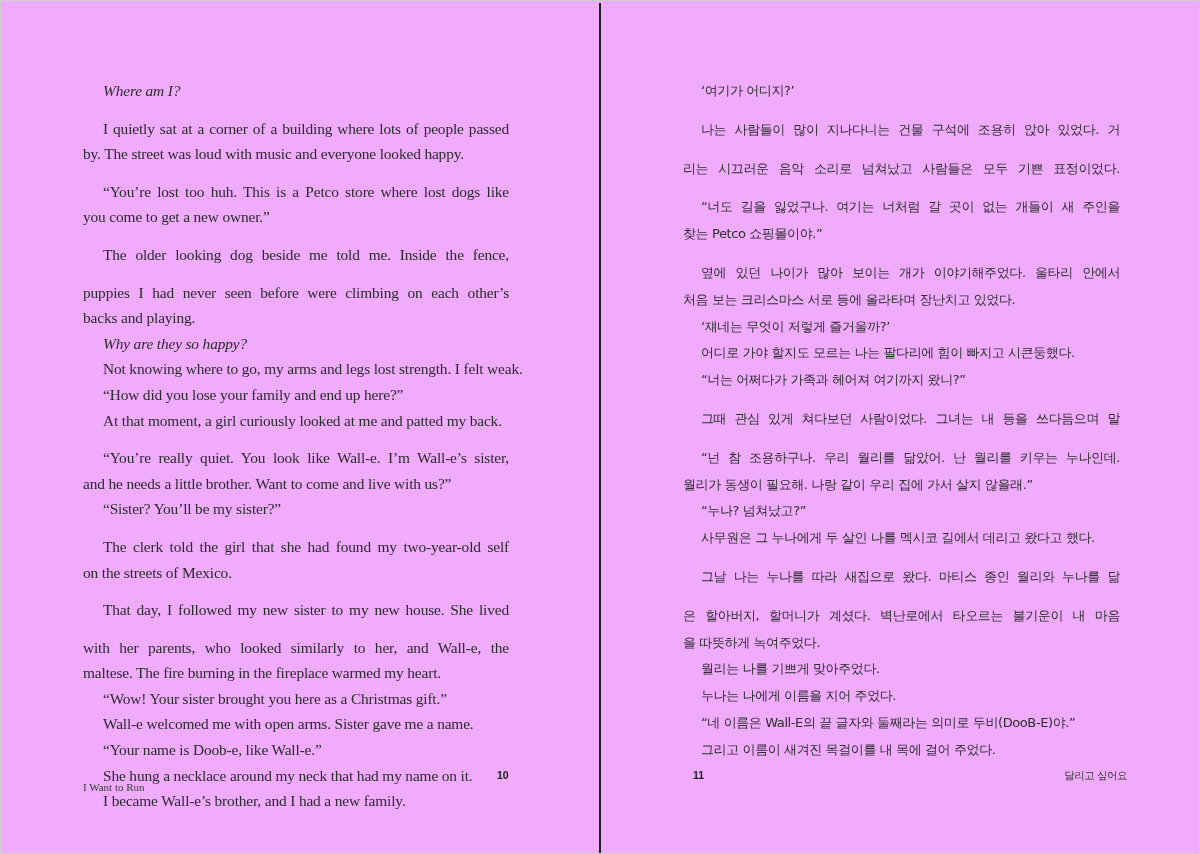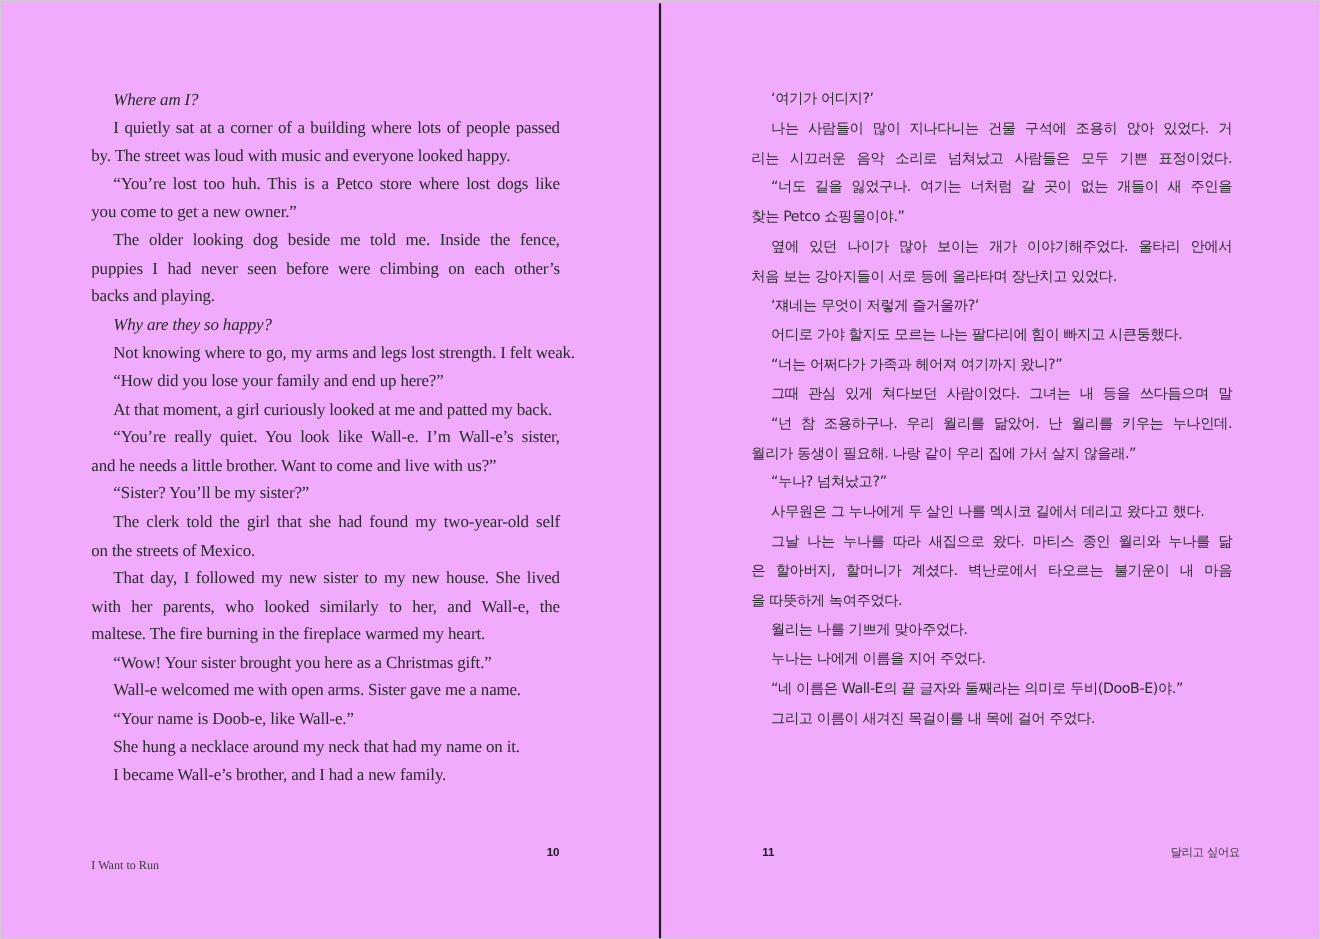--- a/index.html
+++ b/index.html
@@ -50,20 +50,21 @@
       display: block;
       height: 25.6px;
       line-height: 25.6px;
       font-size: 15.4px;
       white-space: nowrap;
       letter-spacing: -0.15px;
     }
     .line.justify {
       text-align: justify;
       text-align-last: justify;
+      margin-top: 12px;
     }
     .line.indent { padding-left: 20px; }
     .line.italic { font-style: italic; }
 
     .page-right .line {
       font-family: "DejaVu Sans", sans-serif;
       font-size: 13px;
       letter-spacing: -0.4px;
       height: 26.8px;
       line-height: 26.8px;
@@ -144,21 +145,21 @@
   <div class="divider"></div>
 
   <div class="page page-right">
     <div class="body-text" id="right-body">
         <span class="line indent">‘여기가 어디지?’</span>
         <span class="line indent justify">나는 사람들이 많이 지나다니는 건물 구석에 조용히 앉아 있었다. 거</span>
         <span class="line justify">리는 시끄러운 음악 소리로 넘쳐났고 사람들은 모두 기쁜 표정이었다.</span>
         <span class="line indent justify">“너도 길을 잃었구나. 여기는 너처럼 갈 곳이 없는 개들이 새 주인을</span>
         <span class="line">찾는 Petco 쇼핑몰이야.”</span>
         <span class="line indent justify">옆에 있던 나이가 많아 보이는 개가 이야기해주었다. 울타리 안에서</span>
-        <span class="line">처음 보는 강아지들이 서로 등에 올라타며 장난치고 있었다.</span>
+        <span class="line">처음 보는 크리스마스 서로 등에 올라타며 장난치고 있었다.</span>
         <span class="line indent">‘쟤네는 무엇이 저렇게 즐거울까?’</span>
         <span class="line indent">어디로 가야 할지도 모르는 나는 팔다리에 힘이 빠지고 시큰둥했다.</span>
         <span class="line indent">“너는 어쩌다가 가족과 헤어져 여기까지 왔니?”</span>
         <span class="line indent justify">그때 관심 있게 쳐다보던 사람이었다. 그녀는 내 등을 쓰다듬으며 말</span>
         <span class="line indent justify">“넌 참 조용하구나. 우리 월리를 닮았어. 난 월리를 키우는 누나인데.</span>
         <span class="line">월리가 동생이 필요해. 나랑 같이 우리 집에 가서 살지 않을래.”</span>
         <span class="line indent">“누나? 넘쳐났고?”</span>
         <span class="line indent">사무원은 그 누나에게 두 살인 나를 멕시코 길에서 데리고 왔다고 했다.</span>
         <span class="line indent justify">그날 나는 누나를 따라 새집으로 왔다. 마티스 종인 월리와 누나를 닮</span>
         <span class="line justify">은 할아버지, 할머니가 계셨다. 벽난로에서 타오르는 불기운이 내 마음</span>

